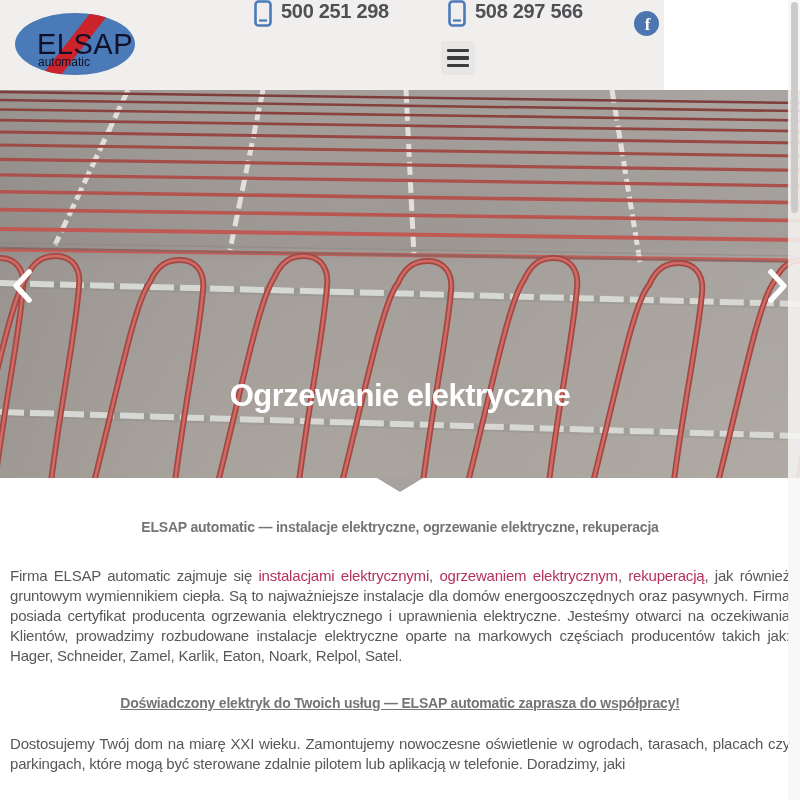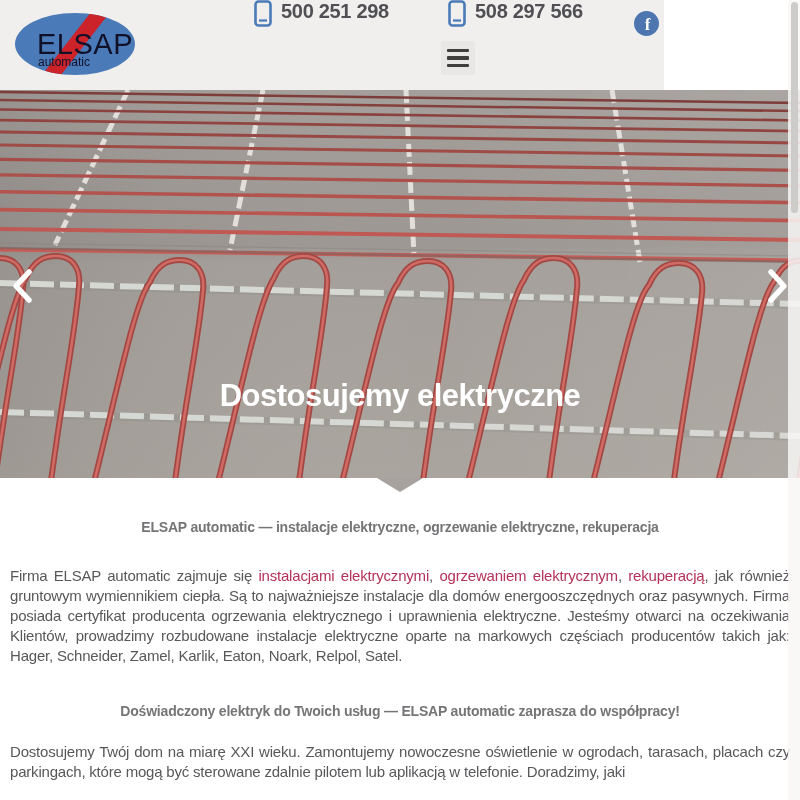--- a/index.html
+++ b/index.html
@@ -26,21 +26,21 @@
       font-size:31px;font-weight:bold;letter-spacing:-0.5px;}
   .arrow{position:absolute;top:176px;width:30px;height:40px;background:transparent;border:none;
       padding:0;cursor:pointer;}
   .arrow--prev{left:8px;}
   .arrow--next{right:8px;}
   .caret{width:0;height:0;margin:0 auto;border-left:23px solid transparent;
       border-right:23px solid transparent;border-top:14px solid #a7a29e;}
   
   .heading{margin:22px 10px 0;text-align:center;font-size:14px;line-height:26px;
       font-weight:bold;color:#757578;letter-spacing:-0.2px;}
-  .heading--2{margin-top:32px;}
+  .heading--2{margin-top:24px;text-decoration:underline;}
   .para{margin:26px 10px 0;text-align:justify;font-size:15px;line-height:20px;
       color:#58585b;letter-spacing:-0.2px;}
   .para--2{margin-top:18px;}
   .red-link{color:#b43259;text-decoration:none;cursor:pointer;}
   
   .sb-track{position:fixed;right:0;top:0;width:12px;height:800px;
       background:rgba(248,247,246,0.85);}
   .sb-thumb{position:absolute;left:2.5px;top:2px;width:7px;height:211px;border-radius:4px;
       background:#cdcbca;}
 </style>
@@ -153,21 +153,21 @@
         <path d="M 322 470 C 360 330, 380 215, 398 193 C 406 175, 416 171, 428 171 C 444 171, 453 183, 451 201 C 446 260, 426 340, 414 470" stroke="#cf6b64" stroke-width="2.6"></path>
         <path d="M 448 470 C 486 330, 506 215, 524 190 C 532 172, 542 168, 554 168 C 570 168, 579 180, 577 198 C 572 260, 552 340, 540 470" stroke="#a34743" stroke-width="6"></path>
         <path d="M 448 470 C 486 330, 506 215, 524 190 C 532 172, 542 168, 554 168 C 570 168, 579 180, 577 198 C 572 260, 552 340, 540 470" stroke="#cf6b64" stroke-width="2.6"></path>
         <path d="M 573 470 C 611 330, 631 215, 649 195 C 657 177, 667 173, 679 173 C 695 173, 704 185, 702 203 C 697 260, 677 340, 665 470" stroke="#a34743" stroke-width="6"></path>
         <path d="M 573 470 C 611 330, 631 215, 649 195 C 657 177, 667 173, 679 173 C 695 173, 704 185, 702 203 C 697 260, 677 340, 665 470" stroke="#cf6b64" stroke-width="2.6"></path>
         <path d="M 698 470 C 736 330, 756 215, 774 192 C 782 174, 792 170, 804 170 C 820 170, 829 182, 827 200 C 822 260, 802 340, 790 470" stroke="#a34743" stroke-width="6"></path>
         <path d="M 698 470 C 736 330, 756 215, 774 192 C 782 174, 792 170, 804 170 C 820 170, 829 182, 827 200 C 822 260, 802 340, 790 470" stroke="#cf6b64" stroke-width="2.6"></path>
       </g>
   </svg>
 
-  <div class="hero-title">Dostosujemy elektryczne</div>
+  <div class="hero-title">Ogrzewanie elektryczne</div>
 
   <button class="arrow arrow--prev" aria-label="previous">
     <svg width="30" height="40" viewBox="0 0 30 40">
       <polyline points="21,6 8,20 21,34" fill="none" stroke="#ffffff" stroke-width="5.5" stroke-linecap="round" stroke-linejoin="round"></polyline>
     </svg>
   </button>
   <button class="arrow arrow--next" aria-label="next">
     <svg width="30" height="40" viewBox="0 0 30 40">
       <polyline points="9,6 22,20 9,34" fill="none" stroke="#ffffff" stroke-width="5.5" stroke-linecap="round" stroke-linejoin="round"></polyline>
     </svg>

